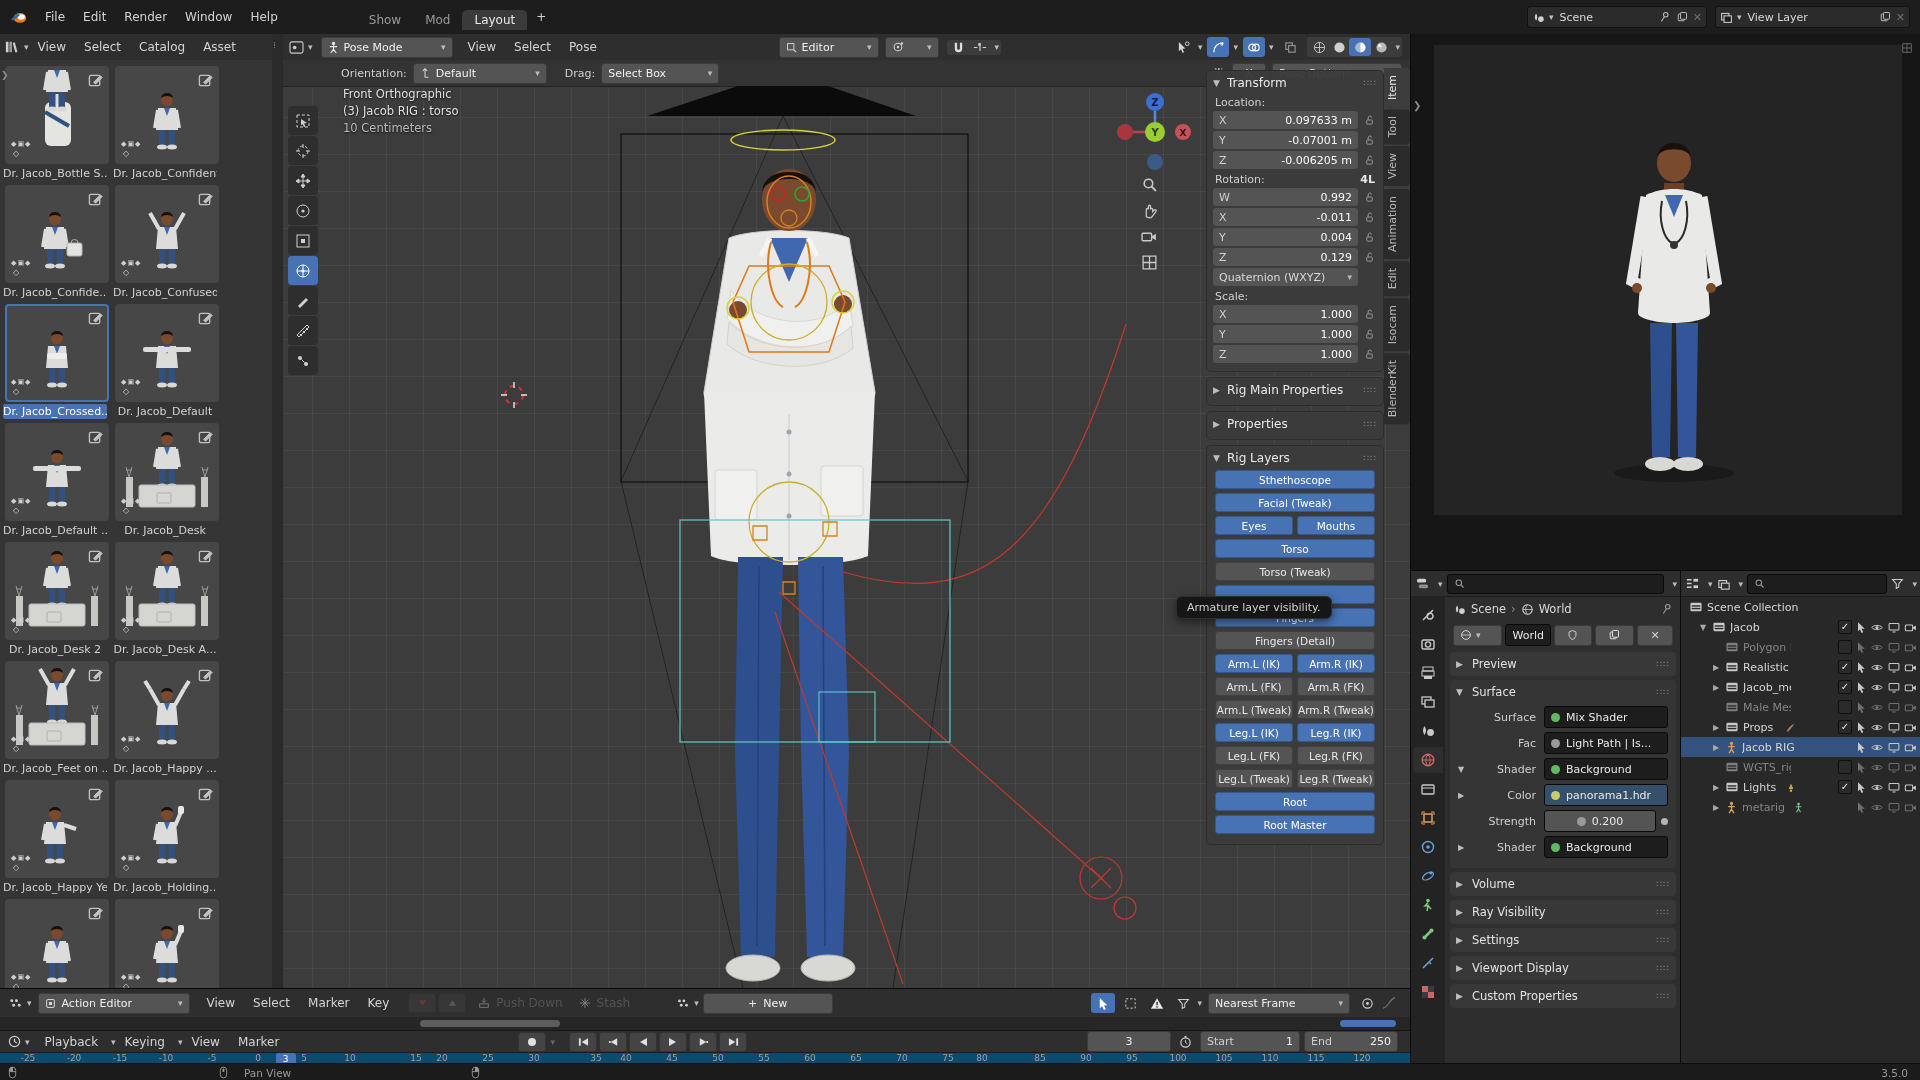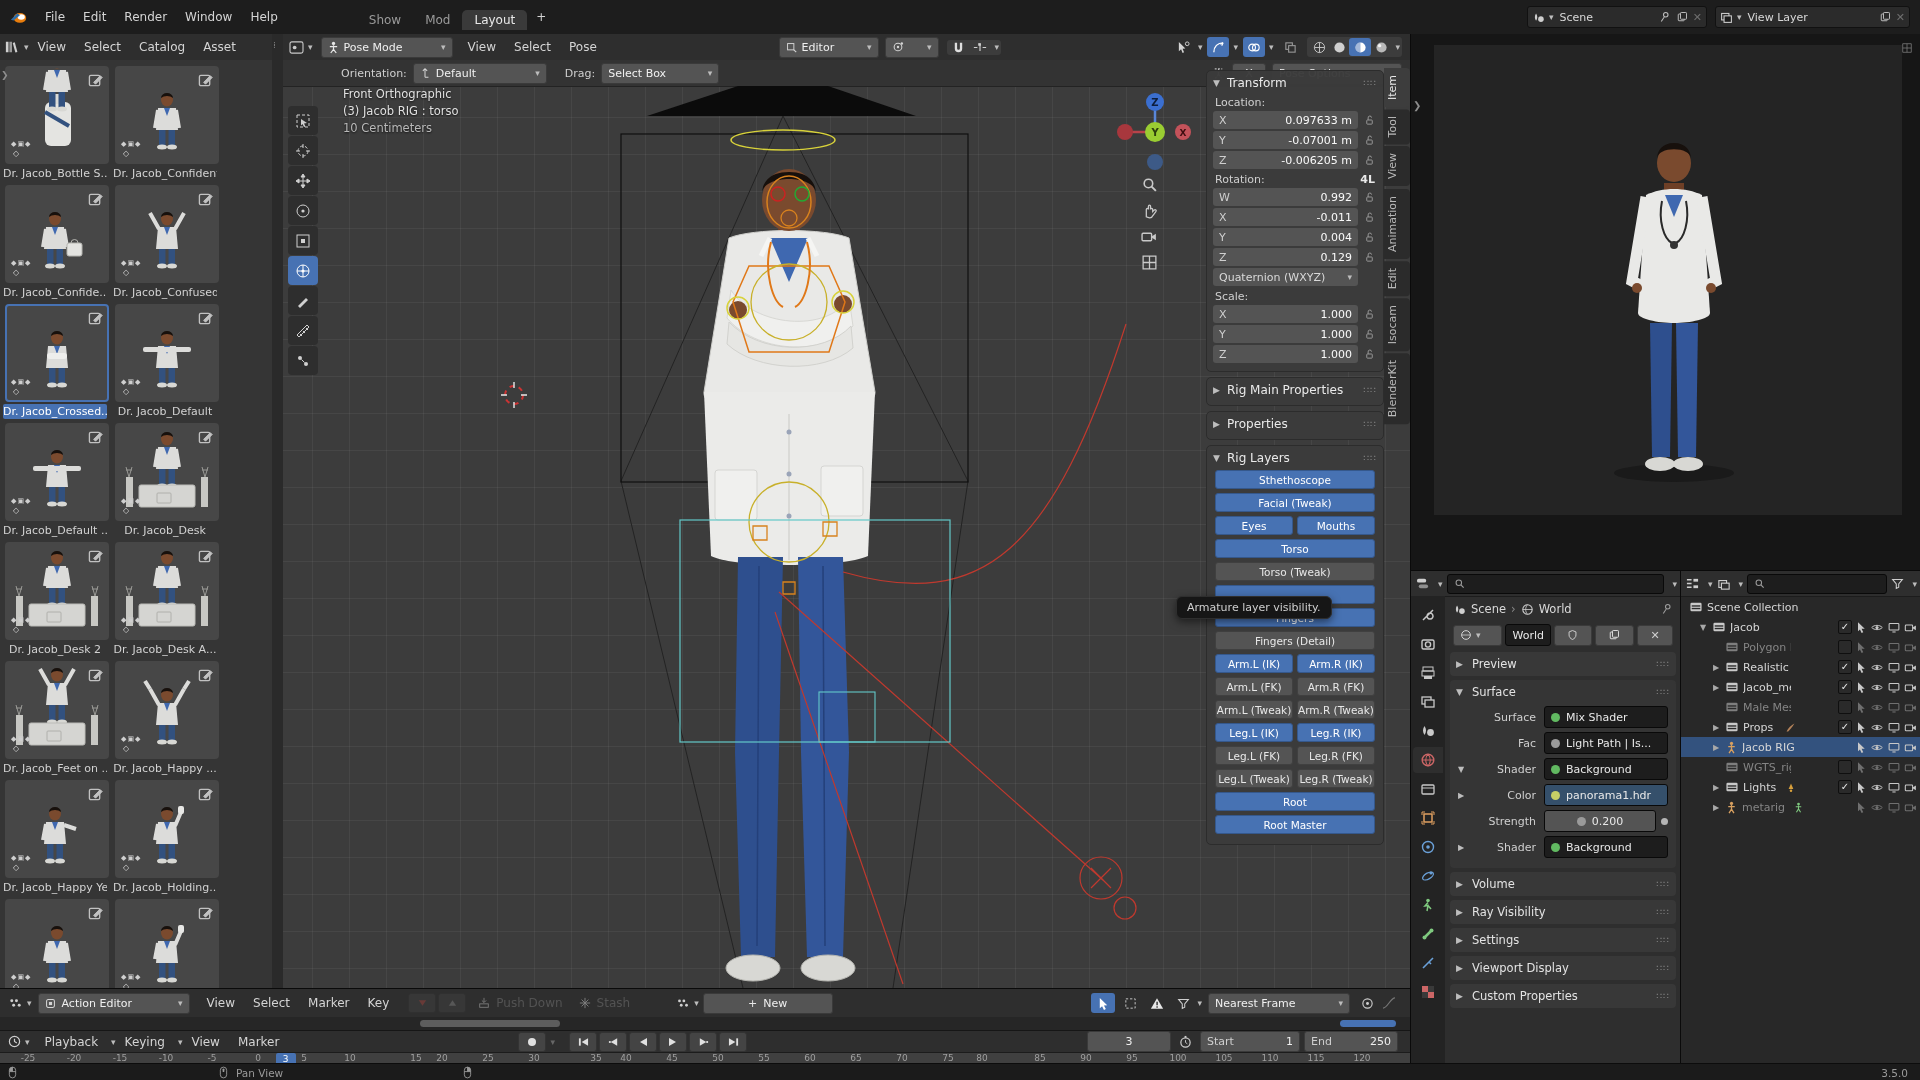--- a/index.html
+++ b/index.html
@@ -89,21 +89,21 @@
   .orow.sel{background:#33527e;}
   .orow.dim .oname{color:#858585;}
   .oname{white-space:nowrap;overflow:hidden;flex:1;margin-left:4px;}
   .octrl{display:flex;gap:3px;align-items:center;}
   .cb{width:12px;height:12px;background:#2a2a2a;border:1px solid #0f0f0f;border-radius:2px;color:#e8e8e8;font-size:10px;line-height:11px;text-align:center;}
   
   #dope{left:0;top:988px;width:1410px;height:42px;background:#2b2b2b;border-top:1px solid #0a0a0a;}
   #dope-hdr{height:28px;background:#2e2e2e;border-bottom:1px solid #1e1e1e;display:flex;align-items:center;padding:0 4px;}
   #timeline{left:0;top:1030px;width:1410px;height:33px;background:#2b2b2b;border-top:1px solid #161616;}
   #tl-hdr{height:21px;background:#2e2e2e;border-bottom:1px solid #1c1c1c;display:flex;align-items:center;padding:0 4px;}
-  #ruler{position:relative;height:12px;background:#404040;font-size:9px;color:#9f9f9f;padding-left:14px;}
+  #ruler{position:relative;height:12px;background:#0c4a6e;font-size:9px;color:#9f9f9f;padding-left:14px;}
   .tick{position:absolute;top:0;transform:translateX(-50%);}
   .tbtn{height:18px;min-width:20px;background:#444;border:1px solid #333;border-radius:3px;display:flex;align-items:center;justify-content:center;padding:0 3px;}
   .tbtn.dis{opacity:.45;}
   
   #status{left:0;top:1063px;width:1920px;height:17px;background:#1b1b1b;border-top:1px solid #0c0c0c;display:flex;align-items:center;font-size:10.5px;color:#9a9a9a;}
 </style>
 </head>
 <body>
 
 <div id="app">
@@ -2110,21 +2110,21 @@
           <path d="M1.5 4 a3.5 3.5 0 0 1 3.5 -3 V6 H1.5 Z" fill="#9a9a9a"></path>
         </svg>
       </span>
     <div style="width:202px"></div>
     <span class="icon">
         <svg width="9" height="13" viewBox="0 0 10 14">
           <rect x="1.5" y="1" width="7" height="12" rx="3.5" fill="none" stroke="#9a9a9a"></rect>
           <rect x="4" y="2.5" width="2" height="4" rx="1" fill="#9a9a9a"></rect>
         </svg>
       </span>
-    <span style="margin-left:8px">Pan View</span>
+    <span style="margin-left:16px">Pan View</span>
     <div style="width:180px"></div>
     <span class="icon">
         <svg width="9" height="13" viewBox="0 0 10 14">
           <rect x="1.5" y="1" width="7" height="12" rx="3.5" fill="none" stroke="#9a9a9a"></rect>
           <path d="M1.5 6 H8.5 M5 1 V6" stroke="#9a9a9a"></path>
           <path d="M8.5 4 a3.5 3.5 0 0 0 -3.5 -3 V6 H8.5 Z" fill="#9a9a9a"></path>
         </svg>
       </span>
     <div class="grow"></div>
     <span style="margin-right:12px">3.5.0</span>

